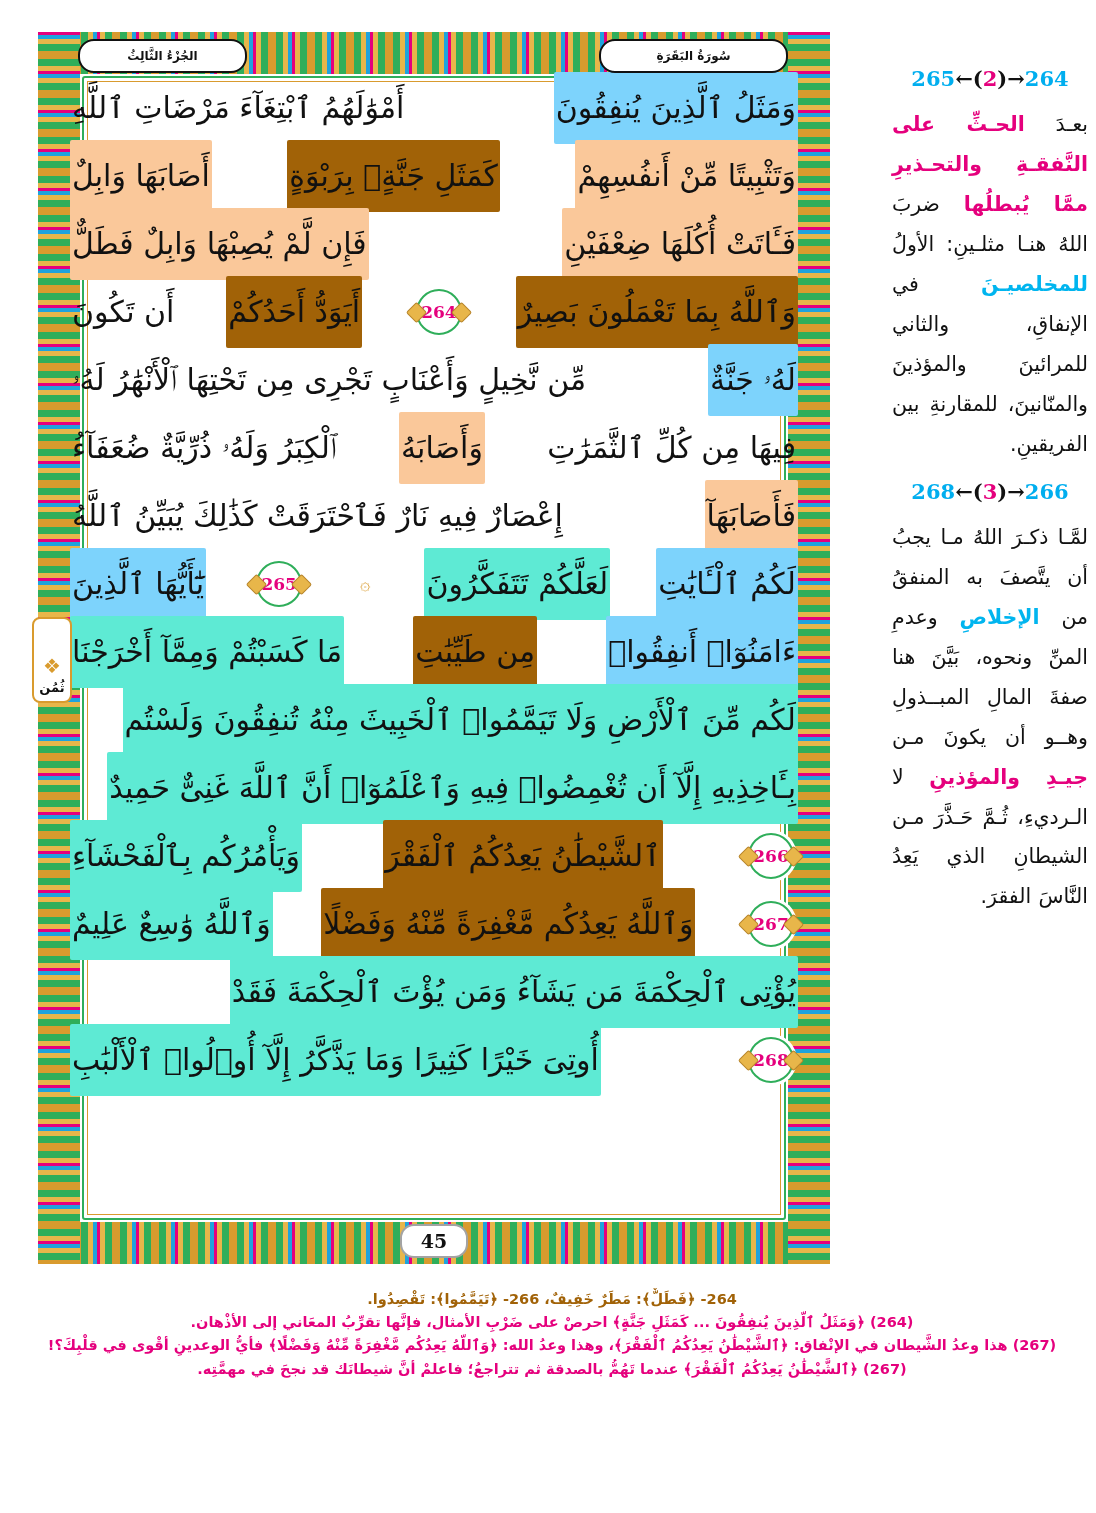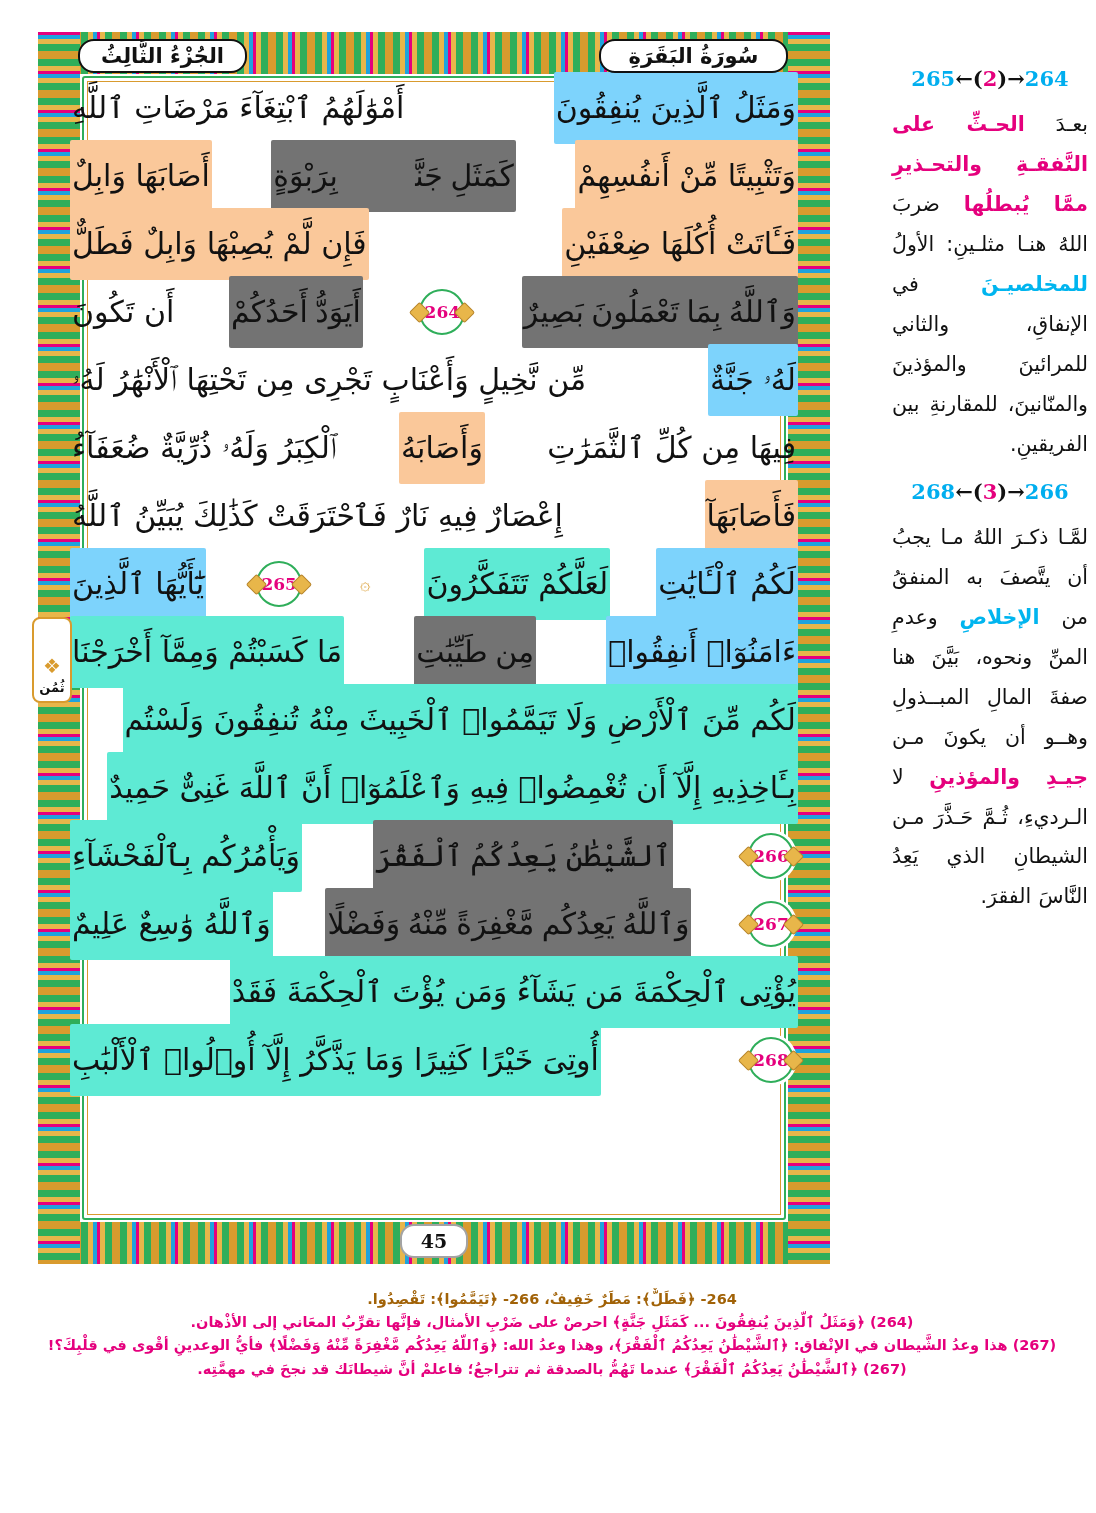--- a/index.html
+++ b/index.html
@@ -107,21 +107,21 @@
 
   
   .cartouche{
     position:absolute;
     top:7px;
     height:30px;
     background:#fff;
     border:2px solid #111;
     border-radius:16px;
     display:flex;align-items:center;justify-content:center;
-    font-size:21px;
+    font-size:12px;
     font-weight:bold;
     color:#111;
     white-space:nowrap;
     padding:0 10px;
     font-family:"DejaVu Sans","Liberation Sans",sans-serif;
     z-index:6;
   }
   .cartouche.surah{right:42px;width:165px;}
   .cartouche.juz{left:40px;width:145px;}
 
@@ -176,21 +176,21 @@
     font-family:"DejaVu Sans","Liberation Sans",sans-serif;
     font-size:30px;
     color:#111;
     display:flex;
     align-items:center;
     justify-content:space-between;
     overflow:visible;
   }
   .seg{display:inline-block;padding:2px 2px;border-radius:2px;}
   .hl-pink{background:#7dd3fc;}
-  .hl-yellow{background:#737373;font-family:Liberation Serif, serif;}
+  .hl-yellow{background:#a16207;}
   .hl-orange{background:#fac89a;}
   .hl-blue{background:#5eead4;}
   .hl-none{background:transparent;}
 
   
   .ayah-no{
     display:inline-flex;
     align-items:center;justify-content:center;
     width:42px;height:42px;
     border-radius:50%;

